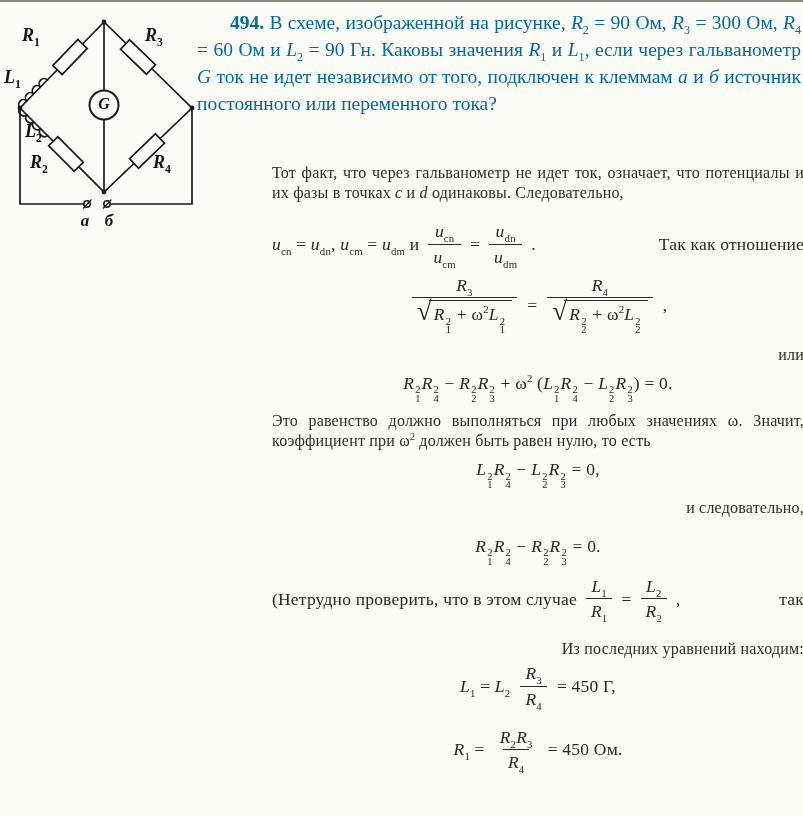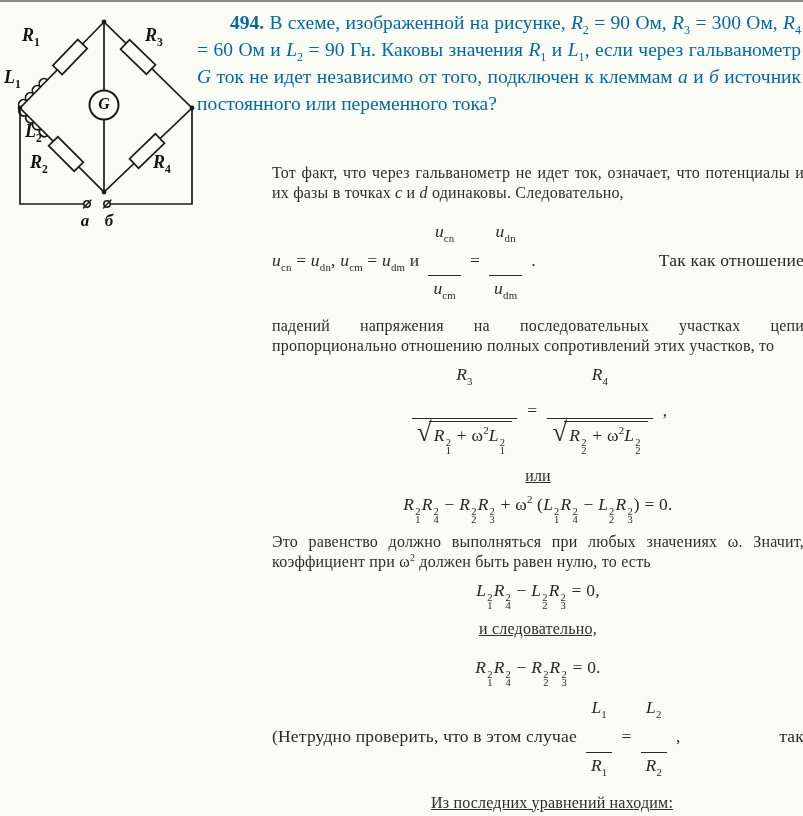--- a/index.html
+++ b/index.html
@@ -34,30 +34,30 @@
   .problem .num{font-weight:700;font-style:normal;}
   .problem sub, .solution sub{font-size:0.62em;line-height:0;}
   .problem sup, .solution sup{font-size:0.62em;line-height:0;}
 
   
   .solution{
     position:absolute;left:272px;top:163px;width:532px;
     font-size:16px;line-height:20px;color:#2e2c28;letter-spacing:0.2px;
   }
   .para{text-align:justify;}
-  .label-line{text-align:center;text-decoration:underline;}
+  .label-line{text-align:right;}
   .indent{ text-indent:28px; }
 
   
   .eqrow{display:flex;align-items:center;justify-content:center;gap:7px;
          font-size:17.5px;color:#2a2824;}
   .eqrow.flow{justify-content:flex-start;gap:6px;}
   .eq-center{text-align:center;font-size:17.5px;color:#2a2824;}
   .frac{display:inline-flex;flex-direction:column;align-items:center;
-        vertical-align:middle;margin:0 3px;line-height:1.15;gap:32px;}
+        vertical-align:middle;margin:0 3px;line-height:1.15;}
   .frac .num{padding:0 5px 2px;}
   .frac .den{border-top:1.5px solid #2a2824;padding:2px 5px 0;text-align:right;}
   .sqrt{display:inline-flex;align-items:flex-start;}
   .sqrt .sign{font-size:1.55em;line-height:0.85;font-style:normal;margin-right:-3px;}
   .sqrt .rad{border-top:1.5px solid #2a2824;padding:3px 6px 0 5px;}
   .ss{display:inline-flex;flex-direction:column;align-items:flex-start;
       vertical-align:-0.45em;line-height:0.8;font-size:0.6em;margin:0 1px 0 1px;}
   .ss .sst{display:block;}
   .ss .ssb{display:block;}
   .tail-right{margin-left:auto;}
@@ -135,21 +135,20 @@
       </span>
       <span>=</span>
       <span class="frac">
         <span class="num"><i>u</i><sub>dn</sub></span>
         <span class="den"><i>u</i><sub>dm</sub></span>
       </span>
       <span>.</span>
       <span class="tail-right">Так как отношение</span>
     </div>
 
-    <div class="para mt6">падений напряжения на последовательных участках цепи пропорционально отношению полных сопротивлений этих участков, то</div>
 
     <div class="eqrow mt8">
       <span class="frac">
         <span class="num"><i>R</i><sub>3</sub></span>
         <span class="den"><span class="sqrt">
               <span class="sign">√</span>
               <span class="rad"><i>R</i><span class="ss">
                   <span class="sst">2</span>
                   <span class="ssb">1</span>
                 </span> + ω<sup>2</sup><i>L</i><span class="ss">

